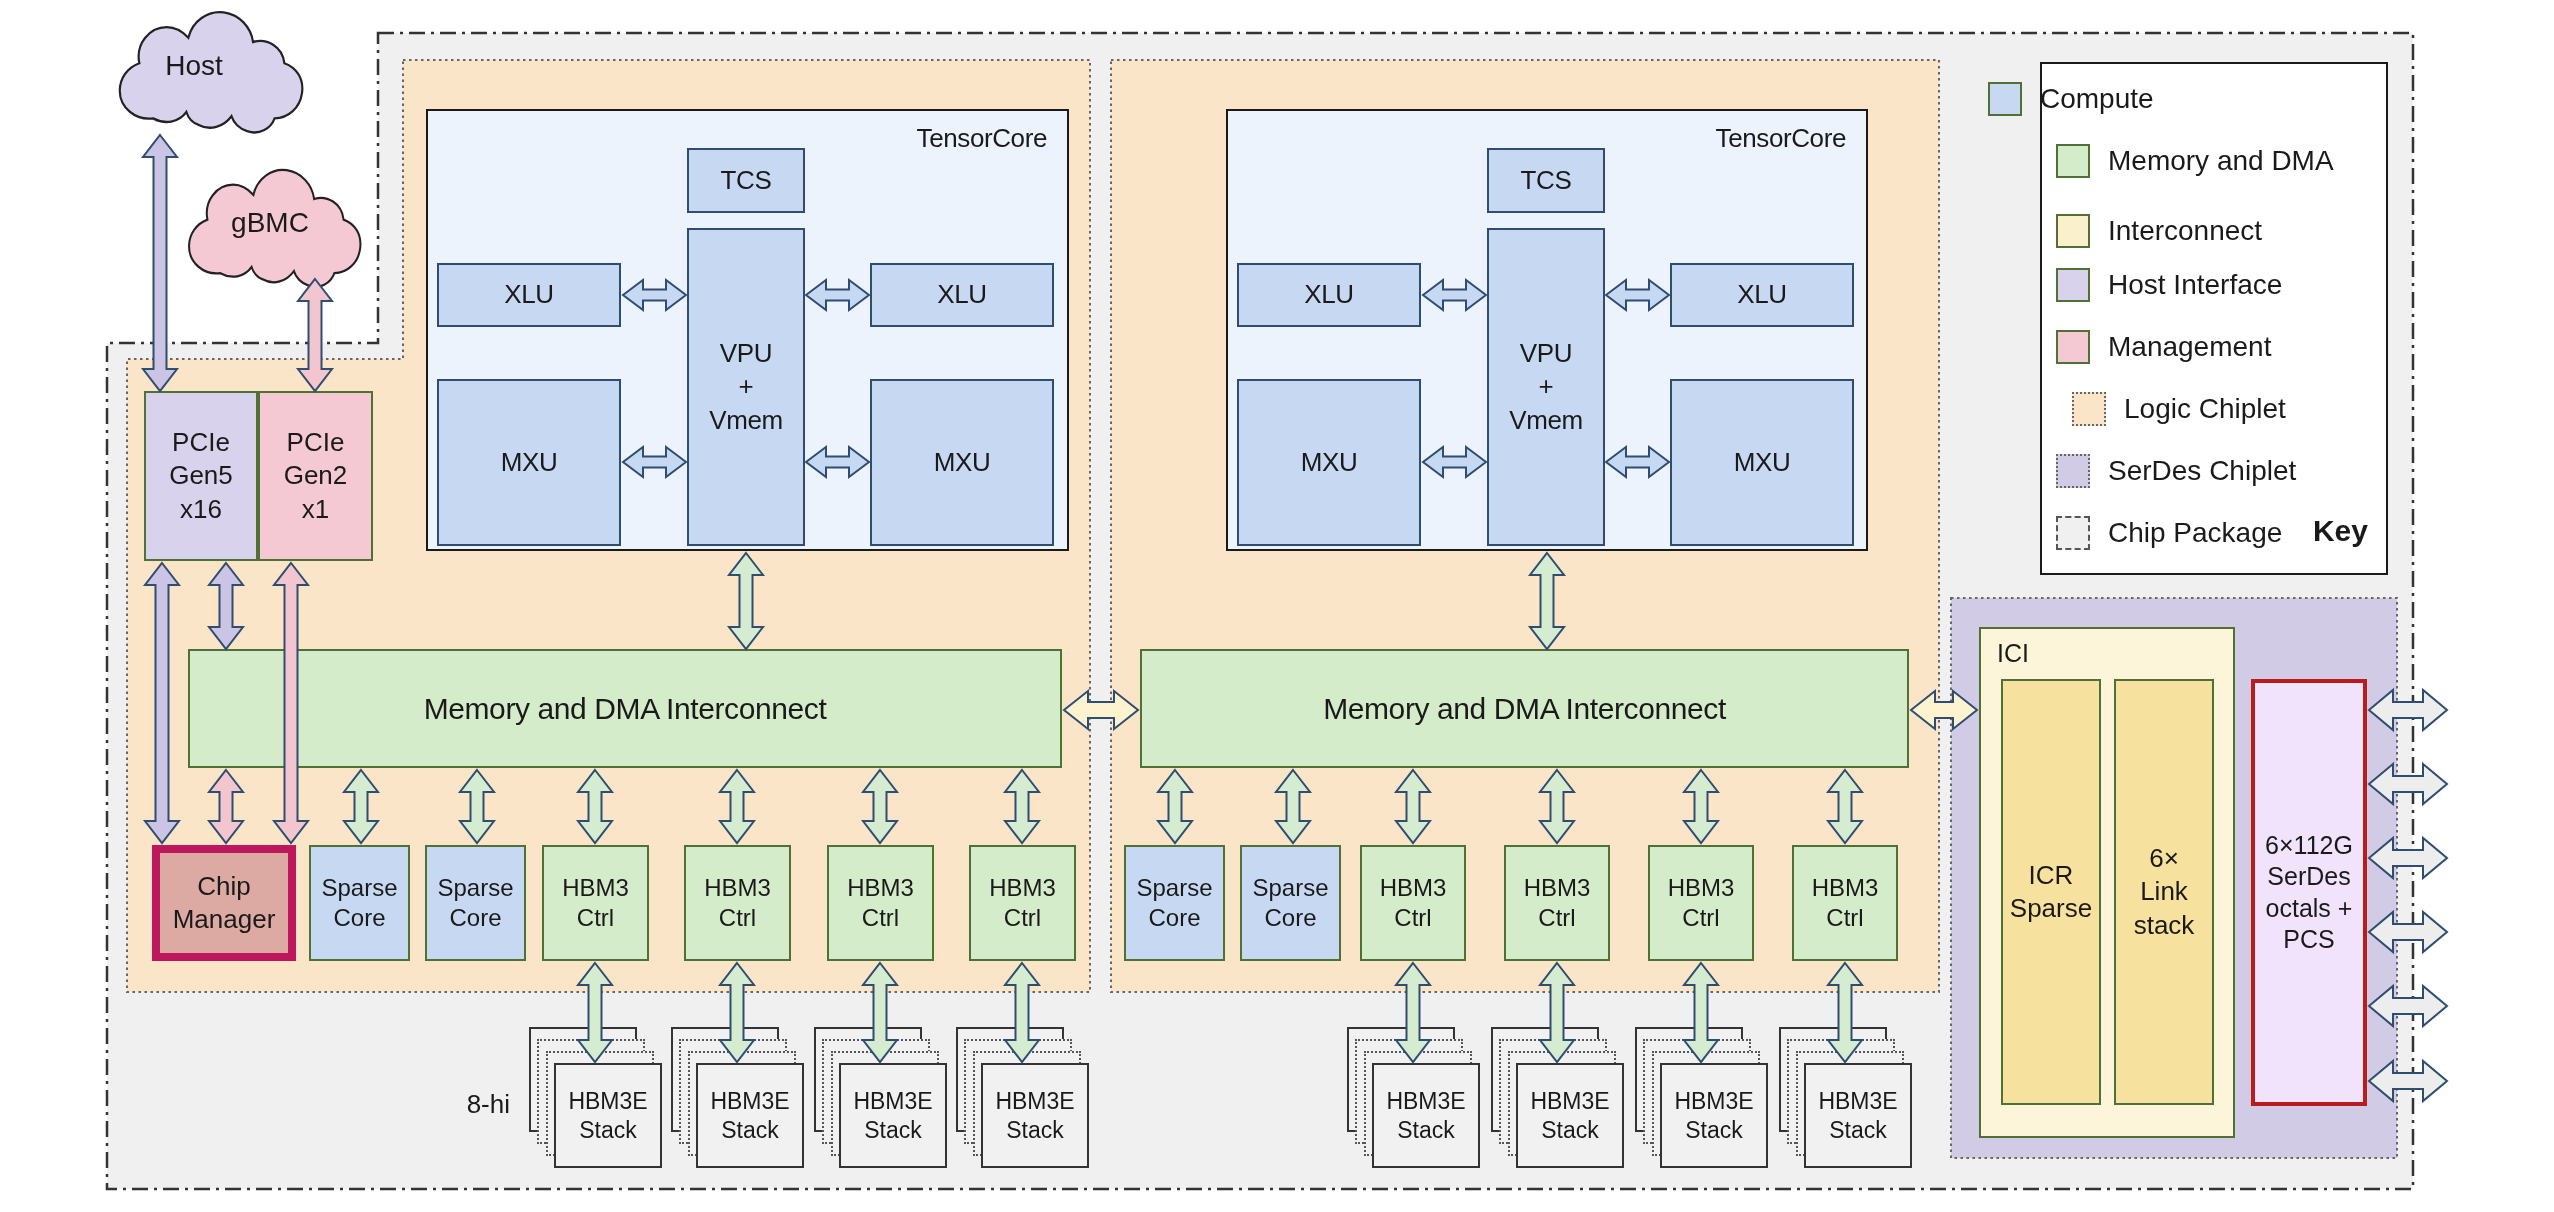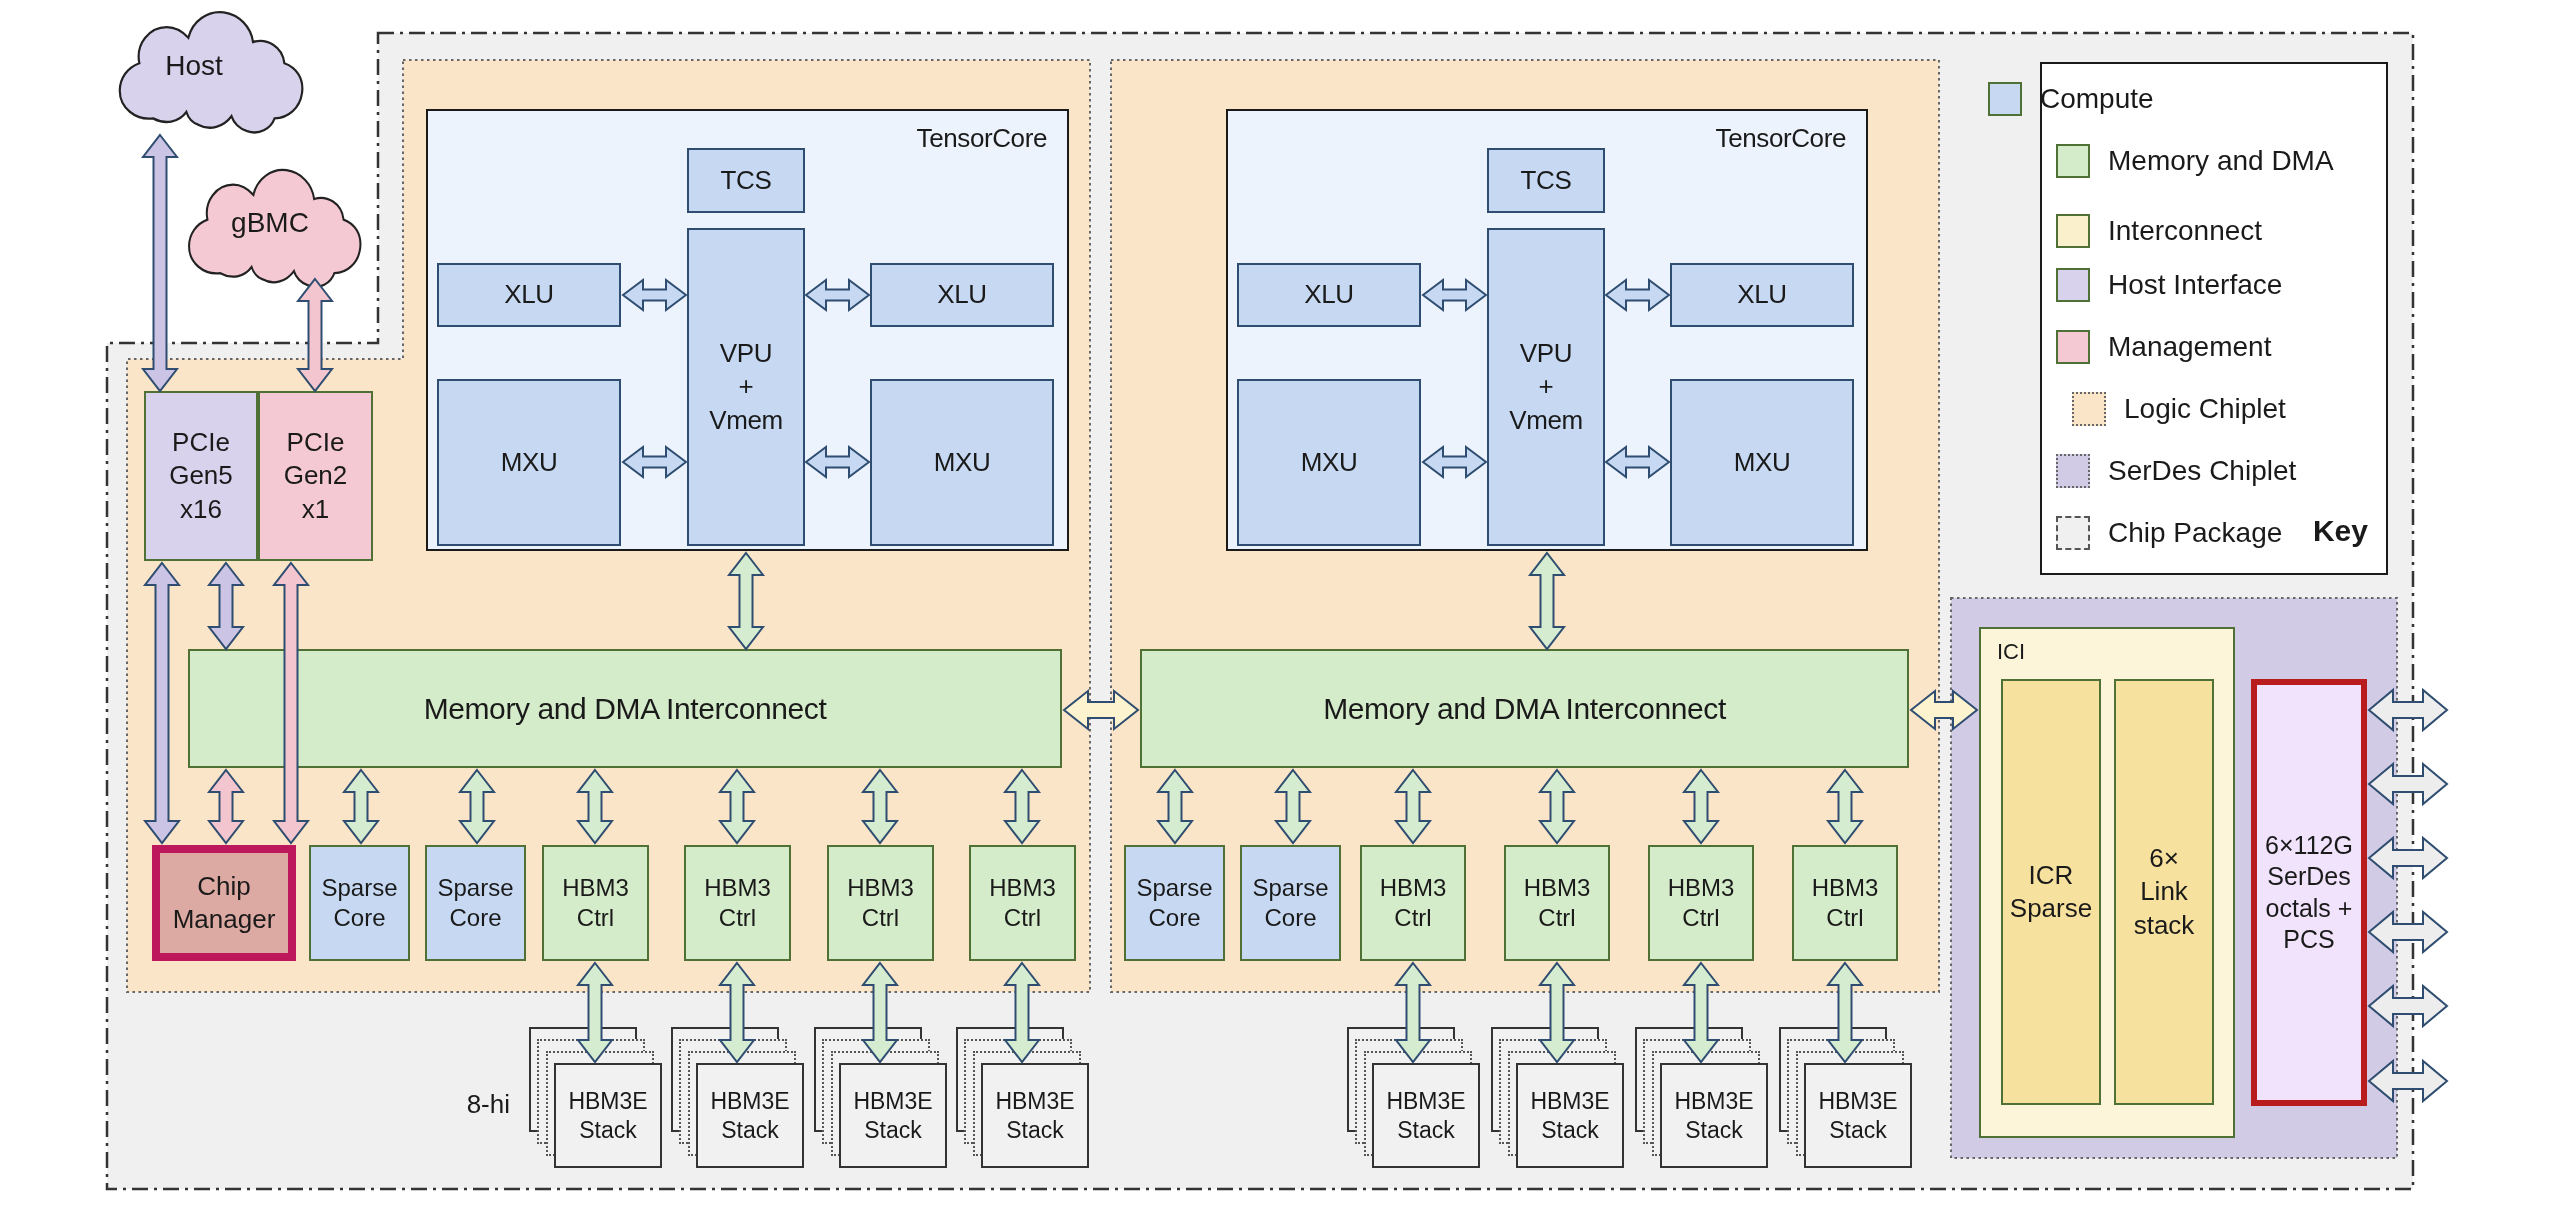--- a/index.html
+++ b/index.html
@@ -12,35 +12,35 @@
   #arrows{pointer-events:none;}
 
   
   .box-blue   {background:#c7d9f2;border:2px solid #2e4d70;}
   .box-blue-g {background:#c7d9f2;border:2px solid #4f7136;}
   .box-green  {background:#d5ecca;border:2px solid #4f7136;}
   .box-lav    {background:#d8d2ec;border:2px solid #4f7136;}
   .box-pink   {background:#f4c9d3;border:2px solid #4f7136;}
   .box-mgmt   {background:#dcaaa2;border:8px solid #be185d;}
   .box-yel-in {background:#f7e19e;border:2px solid #4f7136;}
-  .box-serdes {background:#f0e3fb;border:6px solid #b91c1c;}
+  .box-serdes {background:#f0e3fb;border:4px solid #b91c1c;}
   .tc         {background:#ecf3fc;border:2px solid #1a1a1a;}
   .ici-outer  {background:#fdf5d9;border:2px solid #4f7136;}
   .key-box    {background:#ffffff;border:2px solid #1a1a1a;}
 
   .f23{font-size:23px;line-height:1.22;}
   .f24{font-size:24px;line-height:1.25;}
   .f25{font-size:25px;line-height:1.25;}
   .f26{font-size:26px;line-height:1.28;}
   .f28{font-size:28px;}
   .f30{font-size:30px;}
   .tcl{letter-spacing:-0.4px;}
 
   .tc-label{position:absolute;top:12px;right:20px;font-size:26px;letter-spacing:-0.4px;}
-  .ici-label{position:absolute;top:10px;left:16px;font-size:22px;}
+  .ici-label{position:absolute;top:10px;left:16px;font-size:25px;}
 
   
   .stack-layer{position:absolute;width:108px;height:105px;background:#f1f1f1;box-sizing:border-box;}
   .st-solid{border:2px solid #333;}
   .st-dot{border:2px dotted #555;}
 
   
   .key-item{position:absolute;display:flex;align-items:center;height:38px;}
   .sw{width:34px;height:34px;box-sizing:border-box;flex:0 0 auto;}
   .sw-b  {border:2px solid #4f7136;}

